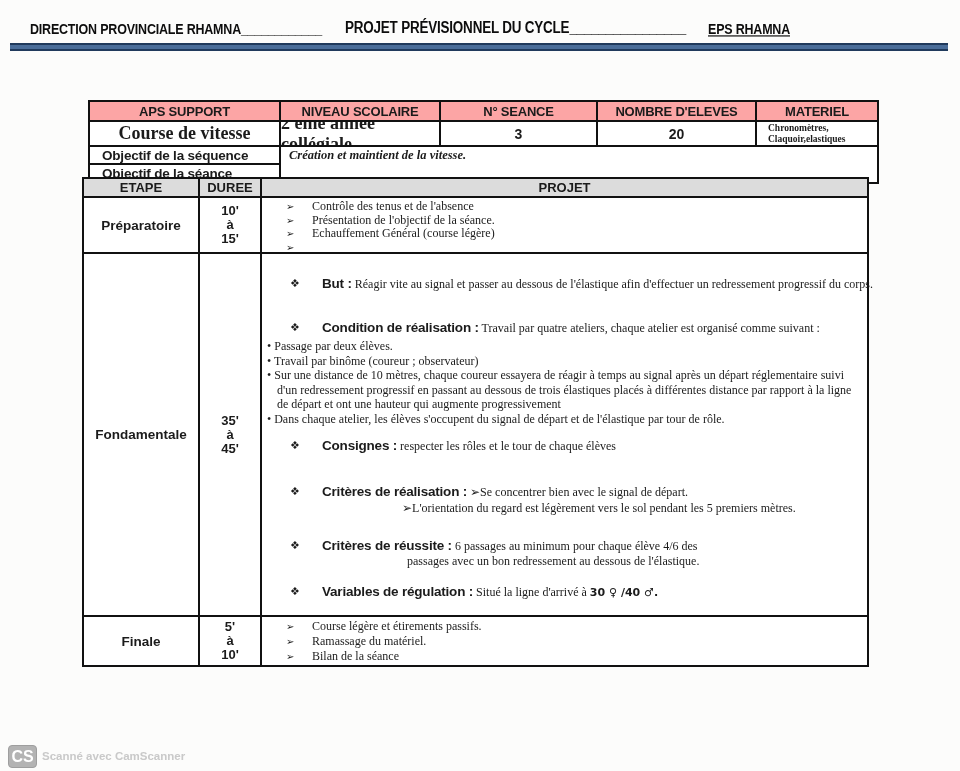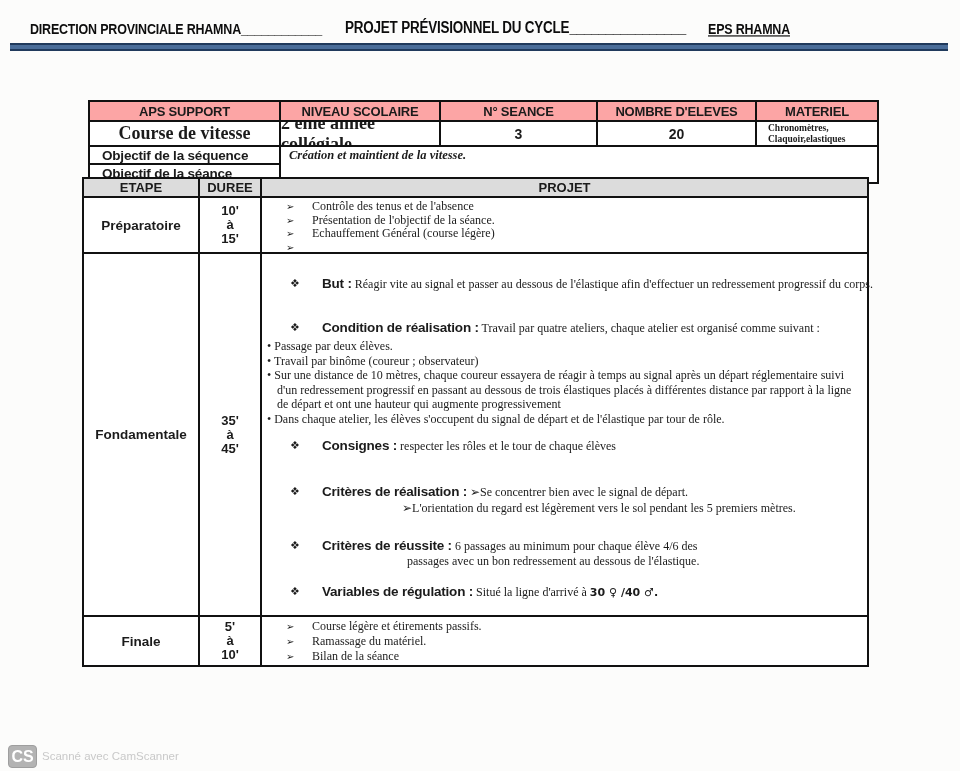--- a/index.html
+++ b/index.html
@@ -79,21 +79,21 @@
   .al-reus{top:300px;left:145px;font-family:"Liberation Serif",serif;}
   .sec-var{top:330px;}
   .sym{font-family:"DejaVu Sans",sans-serif;font-size:11px;}
 
   
   .cs-badge{
     position:absolute;left:8px;top:745px;width:27px;height:21px;
     background:#b3b3b3;border:1px solid #9e9e9e;border-radius:4px;
     color:#fff;font-weight:bold;font-size:16px;display:flex;align-items:center;justify-content:center;
   }
-  .cs-text{position:absolute;left:42px;top:750px;color:#c9c9c9;font-size:11.5px;}
+  .cs-text{position:absolute;left:42px;top:750px;color:#c9c9c9;font-size:11.5px;font-weight:bold;}
 </style>
 </head>
 <body>
 
 <div class="page">
 
   <div class="hdr-txt h-left">DIRECTION PROVINCIALE RHAMNA____________</div>
   <div class="hdr-txt h-center">PROJET PRÉVISIONNEL DU CYCLE________________</div>
   <div class="hdr-txt h-right">EPS RHAMNA</div>
   <div class="rule"></div>

